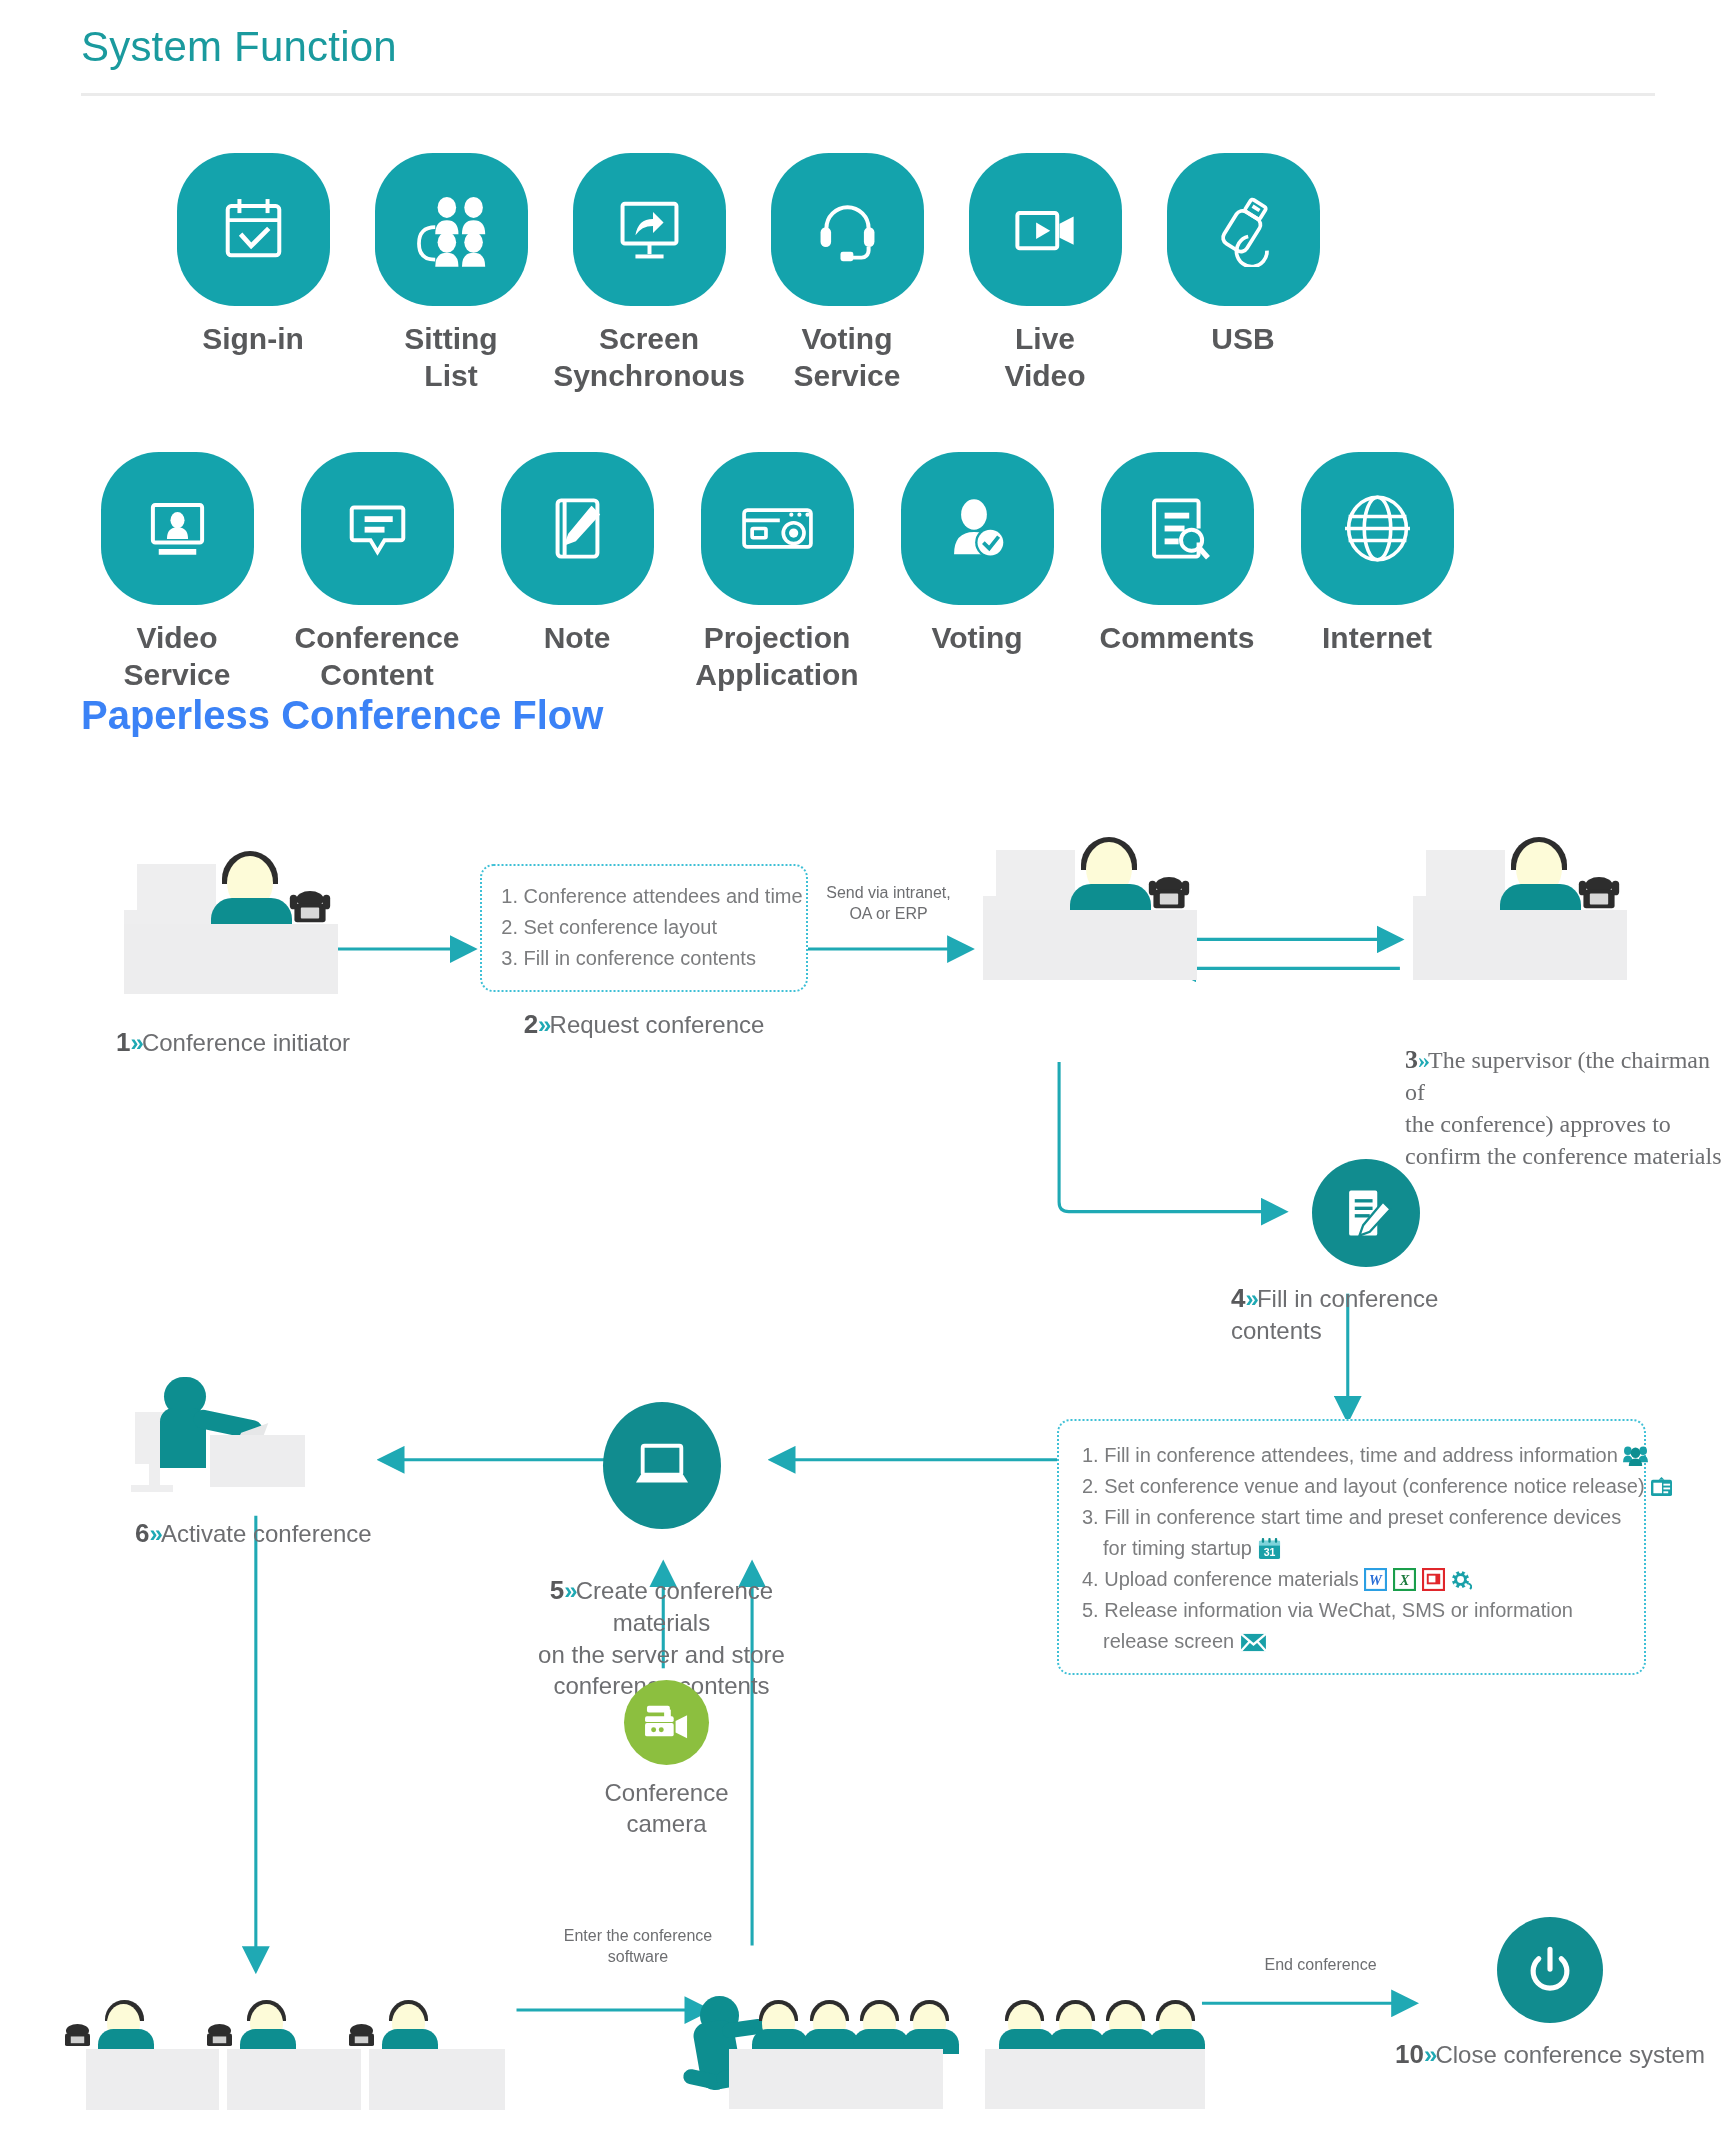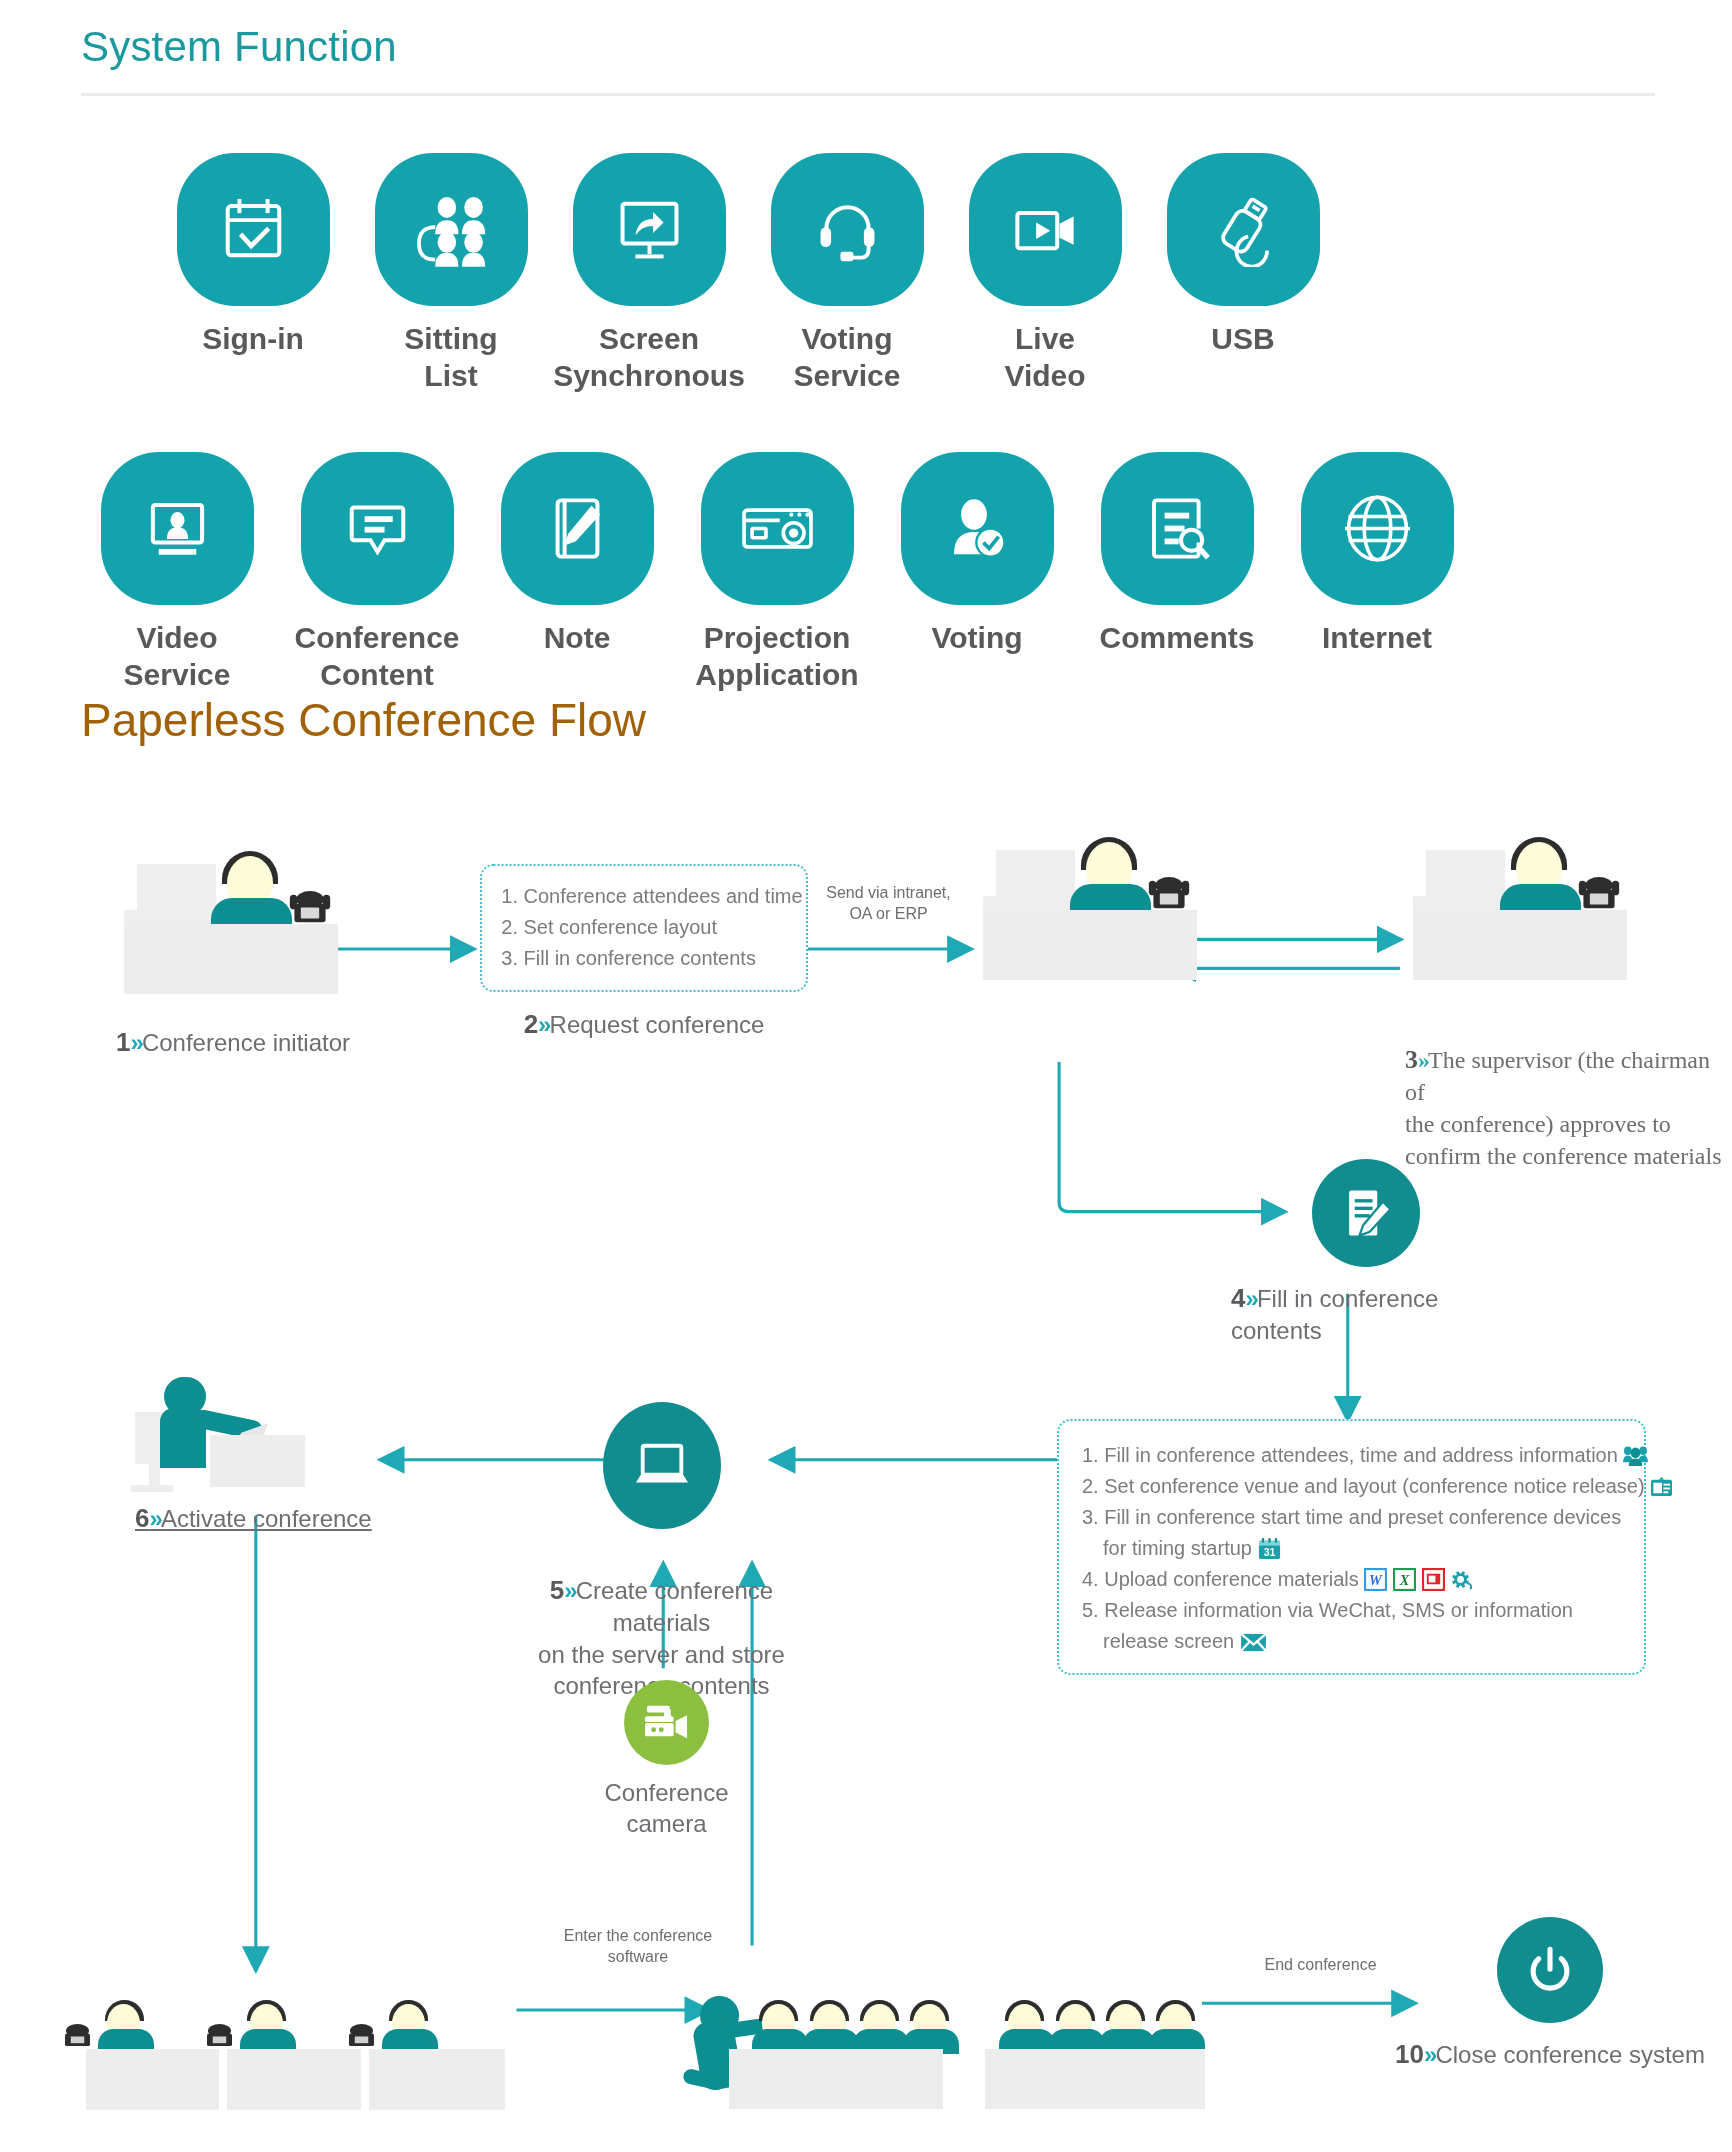--- a/index.html
+++ b/index.html
@@ -67,23 +67,23 @@
     text-align: center;
     color: #58595b;
     white-space: pre-line;
   }
 
   
   .flow-title {
     position: absolute;
     left: 81px;
     top: 693px;
-    font-size: 46px;
-    color: #a16207;
-    font-weight: 400;
+    font-size: 40px;
+    color: #3b82f6;
+    font-weight: 700;
   }
 
   
   #flow-canvas {
     position: absolute;
     left: 0; top: 0;
     width: 1732px; height: 2152px;
     pointer-events: none;
   }
 
@@ -583,21 +583,21 @@
     <div style="position:absolute; left:13.5px; top:93px; width:11.6px; height:25px; background:#eeeeef;"></div>
     <div style="position:absolute; left:-3.9px; top:114px; width:42px; height:6.8px; background:#eeeeef;"></div>
     <div style="position:absolute; left:29px; top:5.8px; width:42px; height:39px; background:#0d8e90; border-radius:21px;"></div>
     <div style="position:absolute; left:25px; top:37px; width:46px; height:60px; background:#0d8e90; border-radius:13.5px 13.5px 0 0;"></div>
     <div style="position:absolute; left:58px; top:44px; width:70px; height:19.3px; background:#0d8e90; transform:rotate(12deg); border-radius:9.7px;"></div>
     <svg style="position:absolute; left:85px; top:50px;" width="58" height="35" viewBox="0 0 60 36">
       <path d="M10 34 L38 34 L50 2 L22 12 Z" fill="#e6e7e8"></path>
     </svg>
     <div style="position:absolute; left:75px; top:64px; width:95px; height:52px; background:#ededee;"></div>
   </div>
-  <div class="step-label" style="margin-top:14px;text-decoration:underline;">
+  <div class="step-label" style="margin-top:29px;">
     <span class="step-num">6</span><span class="chev">»</span><span>Activate conference</span>
   </div>
 </div>
 
 <div class="node" style="left:599px; top:1680px; width:135px; display:flex; flex-direction:column; align-items:center;">
   <div class="circle-node circle-green" style="width:85px;height:85px;">
     <svg width="52" height="42" viewBox="0 0 54 44" fill="#fff">
       <rect x="6" y="4" width="24" height="7" rx="2"></rect>
       <rect x="24" y="8" width="7" height="8"></rect>
       <rect x="4" y="15" width="30" height="6" rx="2"></rect>

